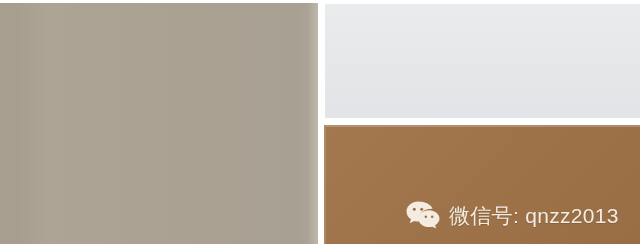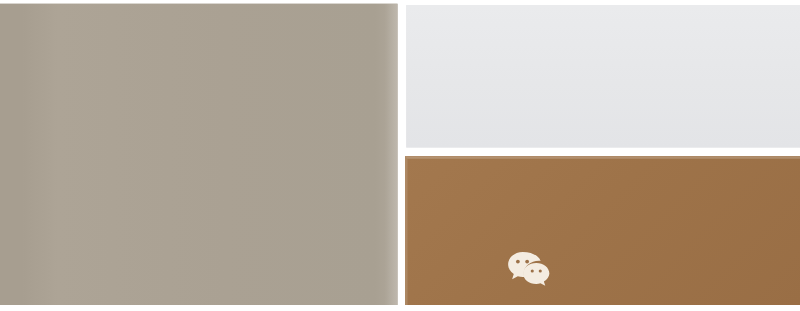--- a/index.html
+++ b/index.html
@@ -138,16 +138,17 @@
                  -0.6-1.8-0.9-3.6-0.9-5.5 0-11.2 10.9-20.2 24.4-20.2 0.9 0 1.8 0 2.6 0.1C50.2 7.3 38.7 1 24.5 1z"></path>
         <circle cx="16.6" cy="16.4" r="3.0" fill="#9c7149"></circle>
         <circle cx="31.4" cy="16.4" r="3.0" fill="#9c7149"></circle>
 
         <path fill="#f4ece1" d="M67 35.4C67 26.1 57.6 18.6 46 18.6S25 26.1 25 35.4c0 9.3 9.4 16.8 21 16.8 2.3 0 4.6-0.3 6.7-0.9l7.7 3.9
                  -2.2-6.8C63 45.1 67 40.6 67 35.4z"></path>
         <circle cx="39.6" cy="31.6" r="2.5" fill="#9c7149"></circle>
         <circle cx="52.4" cy="31.6" r="2.5" fill="#9c7149"></circle>
       </svg>
 
+      <span class="wechat-text">微信号: qnzz2013</span>
     </div>
   </div>
 
 </div>
 
 </body></html>

